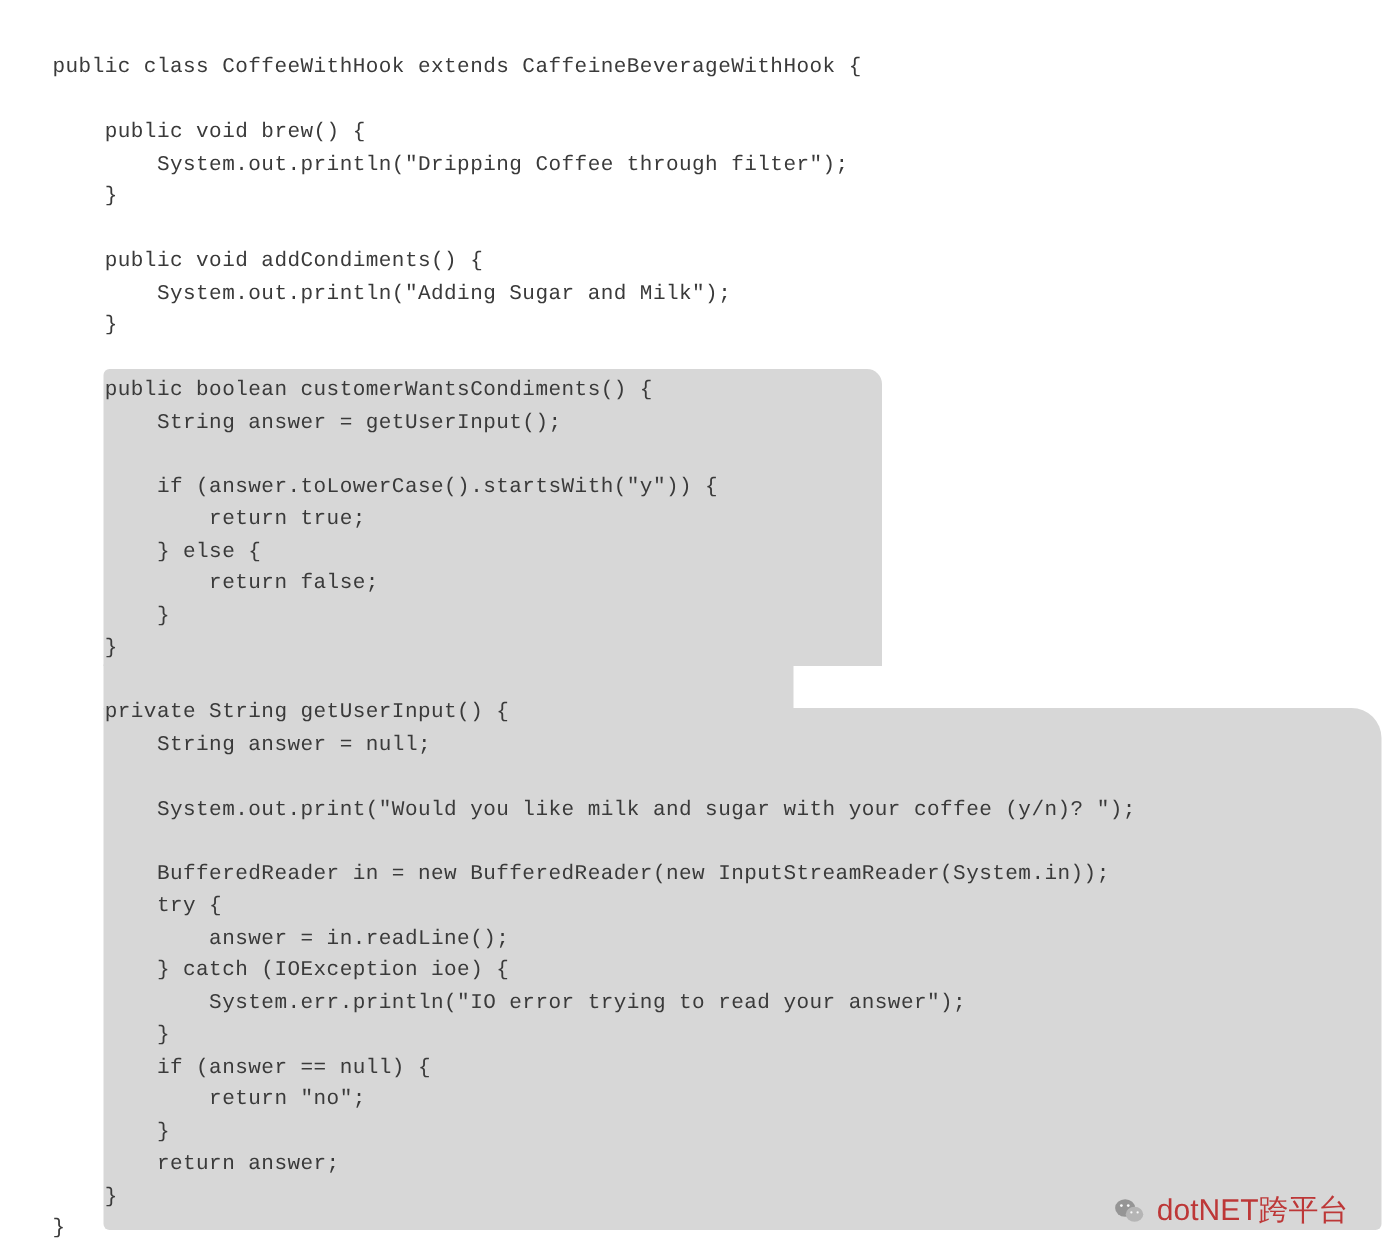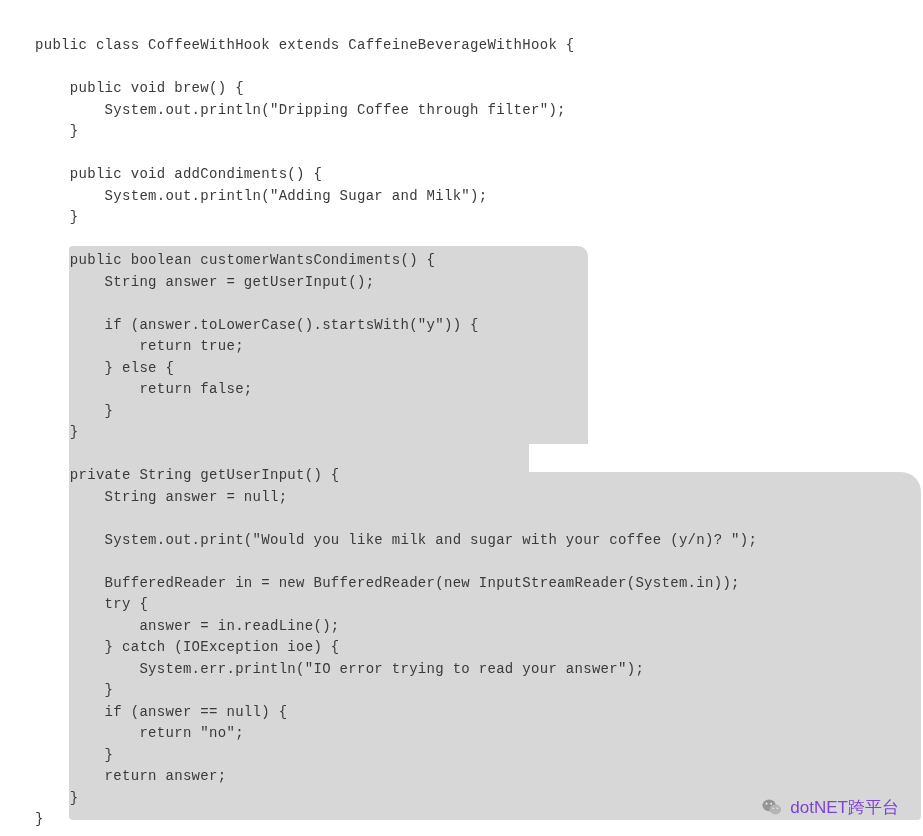--- a/index.html
+++ b/index.html
@@ -30,23 +30,23 @@
     padding: 35px 12px 0 35px;
     letter-spacing: 0.3px;
   }
   .watermark {
     position: absolute;
     right: 24px;
     bottom: 18px;
     display: flex;
     align-items: center;
     gap: 8px;
-    color: #6d28d9;
+    color: #b91c1c;
     font-family: Arial, "Microsoft YaHei", sans-serif;
-    font-size: 17px;
+    font-size: 20px;
     opacity: 0.85;
   }
   .watermark .wm-icon {
     width: 20px;
     height: 20px;
     display: flex;
     align-items: center;
     justify-content: center;
   }
   .watermark svg { display:block; }

